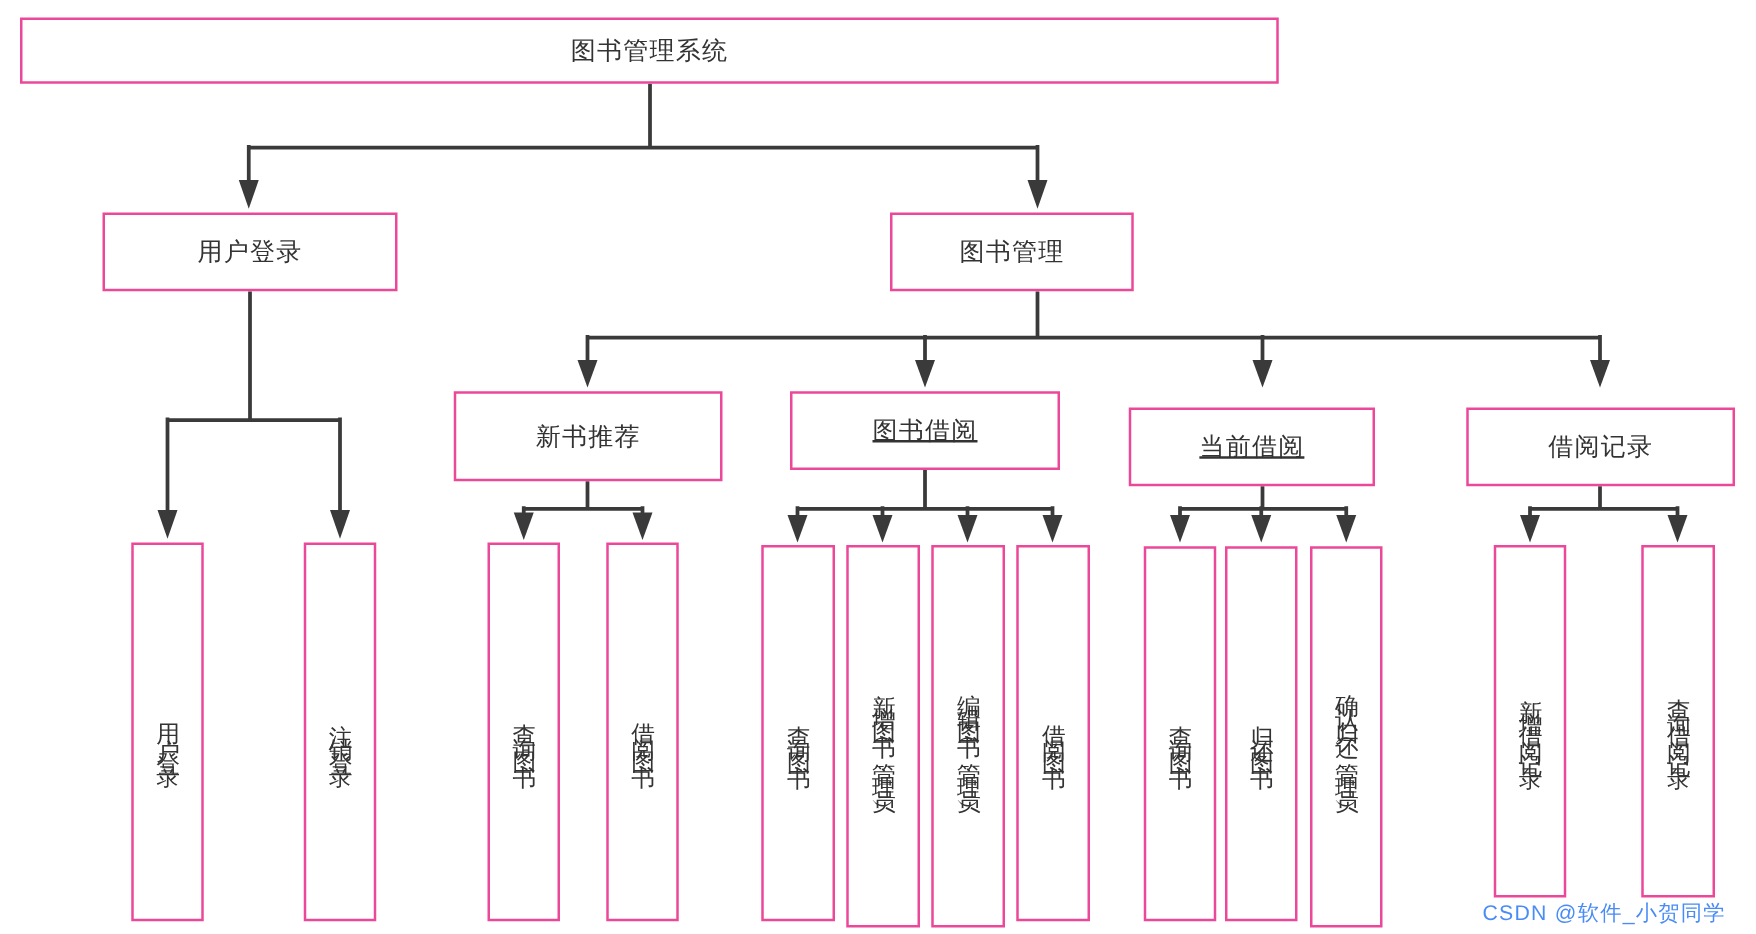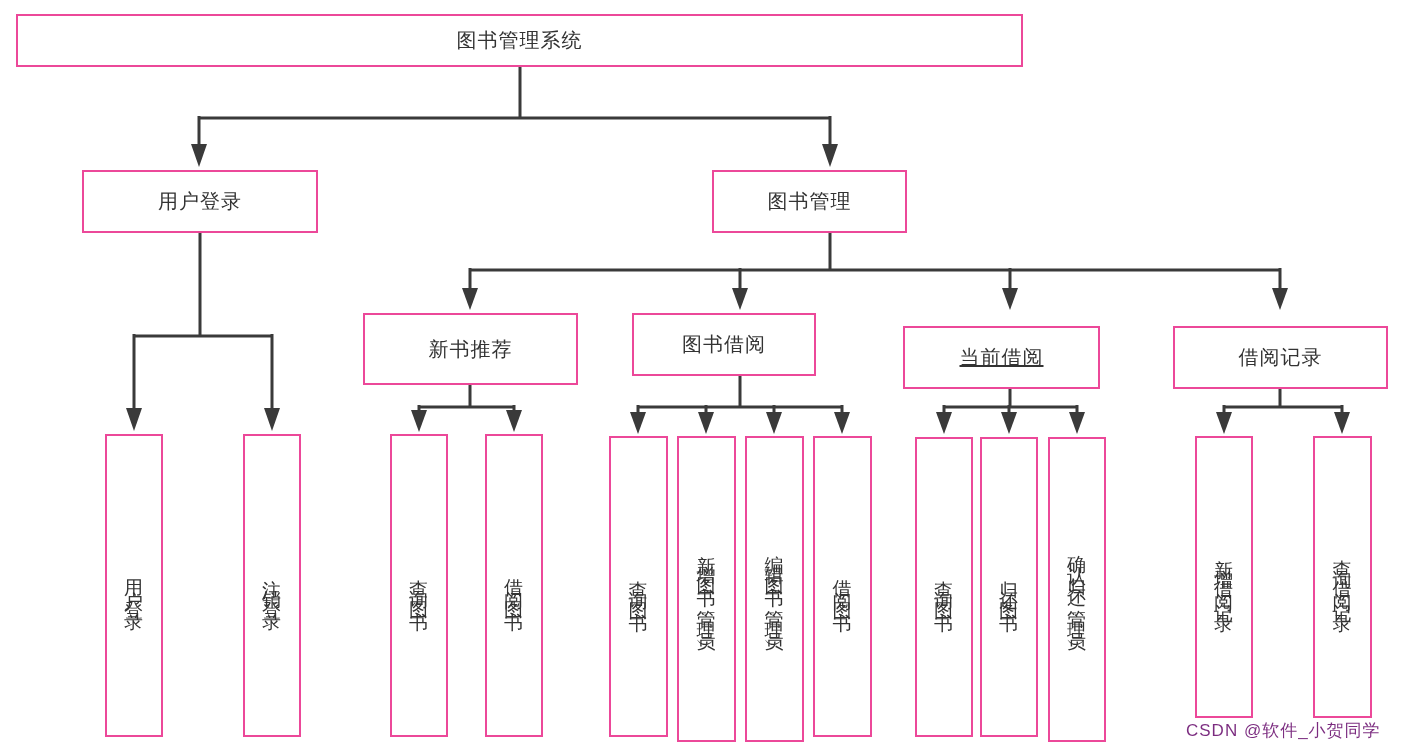--- a/index.html
+++ b/index.html
@@ -42,21 +42,21 @@
     text-orientation: mixed;
     font-size: 19px;
     letter-spacing: 11px;
     line-height: 1;
   }
   .watermark {
     position: absolute;
     left: 1186px;
     top: 719px;
     font-size: 17px;
-    color: #701a75;
+    color: #3b82f6;
     opacity: 0.92;
     white-space: nowrap;
     letter-spacing: 1px;
   }
 </style>
 </head>
 <body>
 
 <div class="canvas">
 
@@ -106,21 +106,21 @@
       <polygon points="1334,412 1350,412 1342,434"></polygon>
     </g>
   </svg>
 
   <div class="node h-node" style="left:16px; top:14px; width:1007px; height:53px;">图书管理系统</div>
 
   <div class="node h-node" style="left:82px; top:170px; width:236px; height:63px;">用户登录</div>
   <div class="node h-node" style="left:712px; top:170px; width:195px; height:63px;">图书管理</div>
 
   <div class="node h-node" style="left:363px; top:313px; width:215px; height:72px;">新书推荐</div>
-  <div class="node h-node" style="left:632px; top:313px; width:184px; height:63px;">图书借阅</div>
+  <div class="node h-node" style="left:632px; top:313px; width:216px; height:63px;text-decoration:underline;">图书借阅</div>
   <div class="node h-node" style="left:903px; top:326px; width:197px; height:63px;text-decoration:underline;">当前借阅</div>
   <div class="node h-node" style="left:1173px; top:313px; width:215px; height:63px;margin-top:13px;">借阅记录</div>
 
   <div class="node v-node" style="left:105px; top:434px; width:58px; height:303px;">用户登录</div>
   <div class="node v-node" style="left:243px; top:434px; width:58px; height:303px;">注销登录</div>
 
   <div class="node v-node" style="left:390px; top:434px; width:58px; height:303px;">查询图书</div>
   <div class="node v-node" style="left:485px; top:434px; width:58px; height:303px;">借阅图书</div>
 
   <div class="node v-node" style="left:609px; top:436px; width:59px; height:301px;">查询图书</div>

